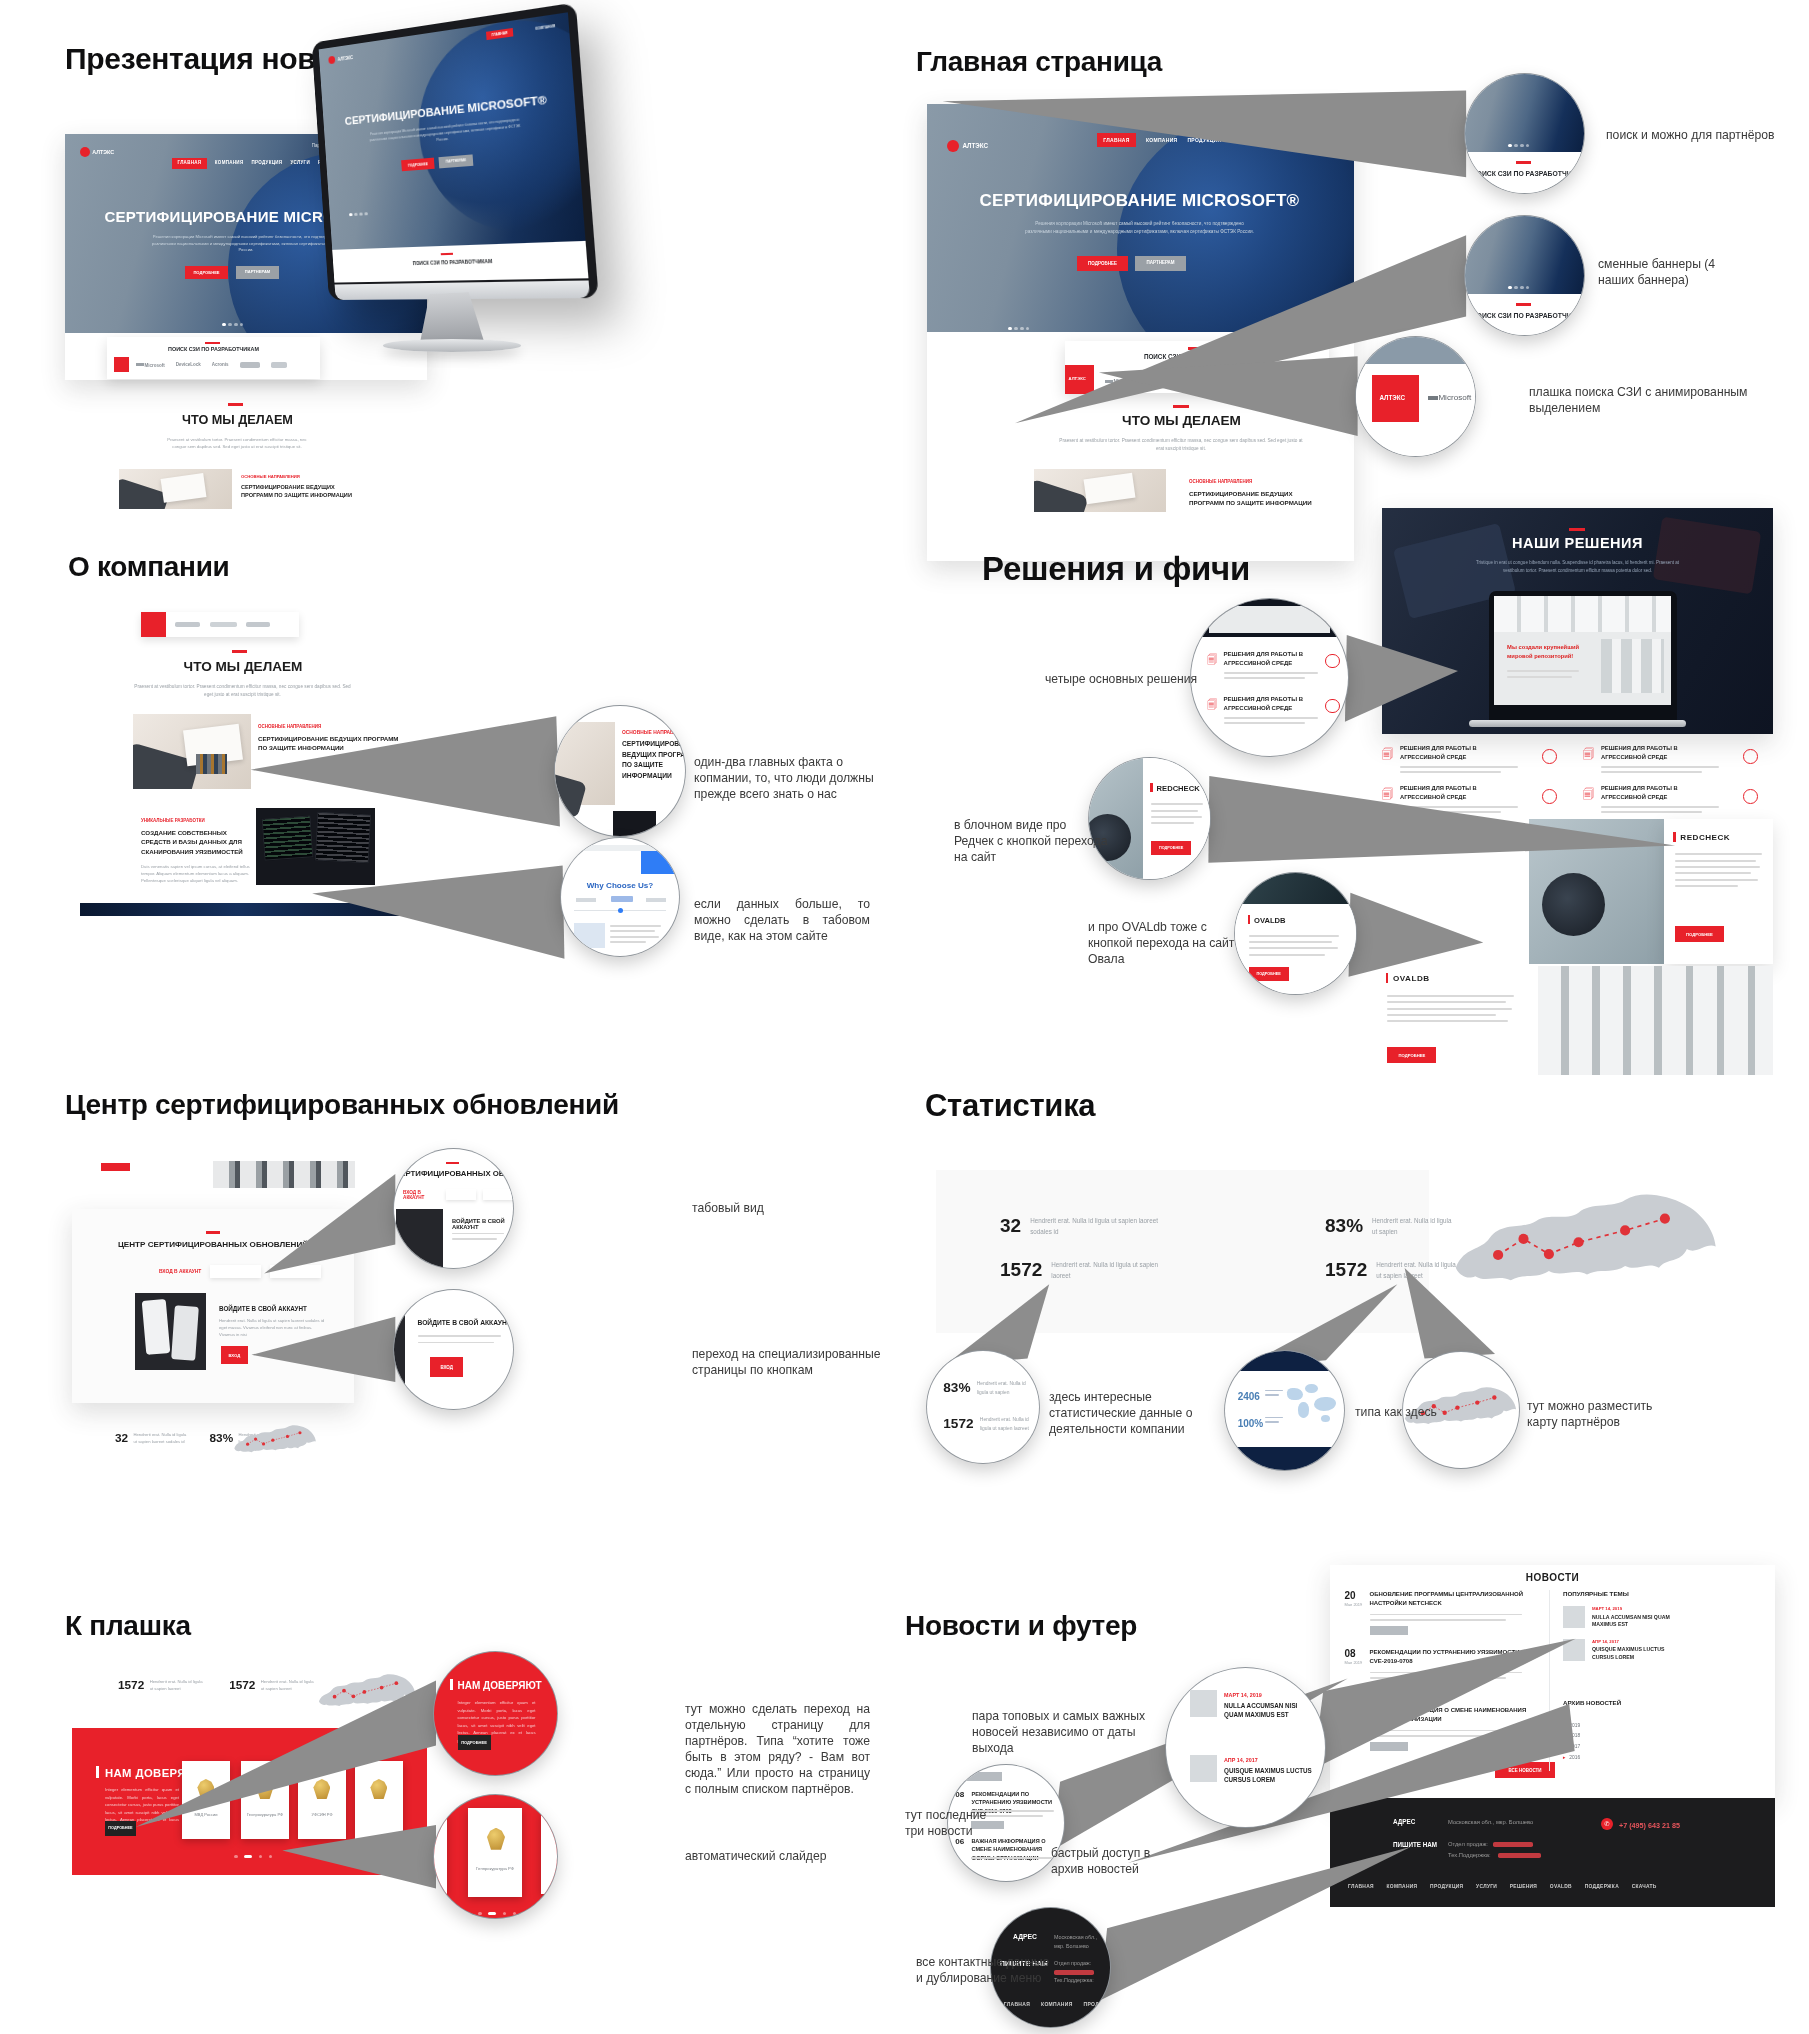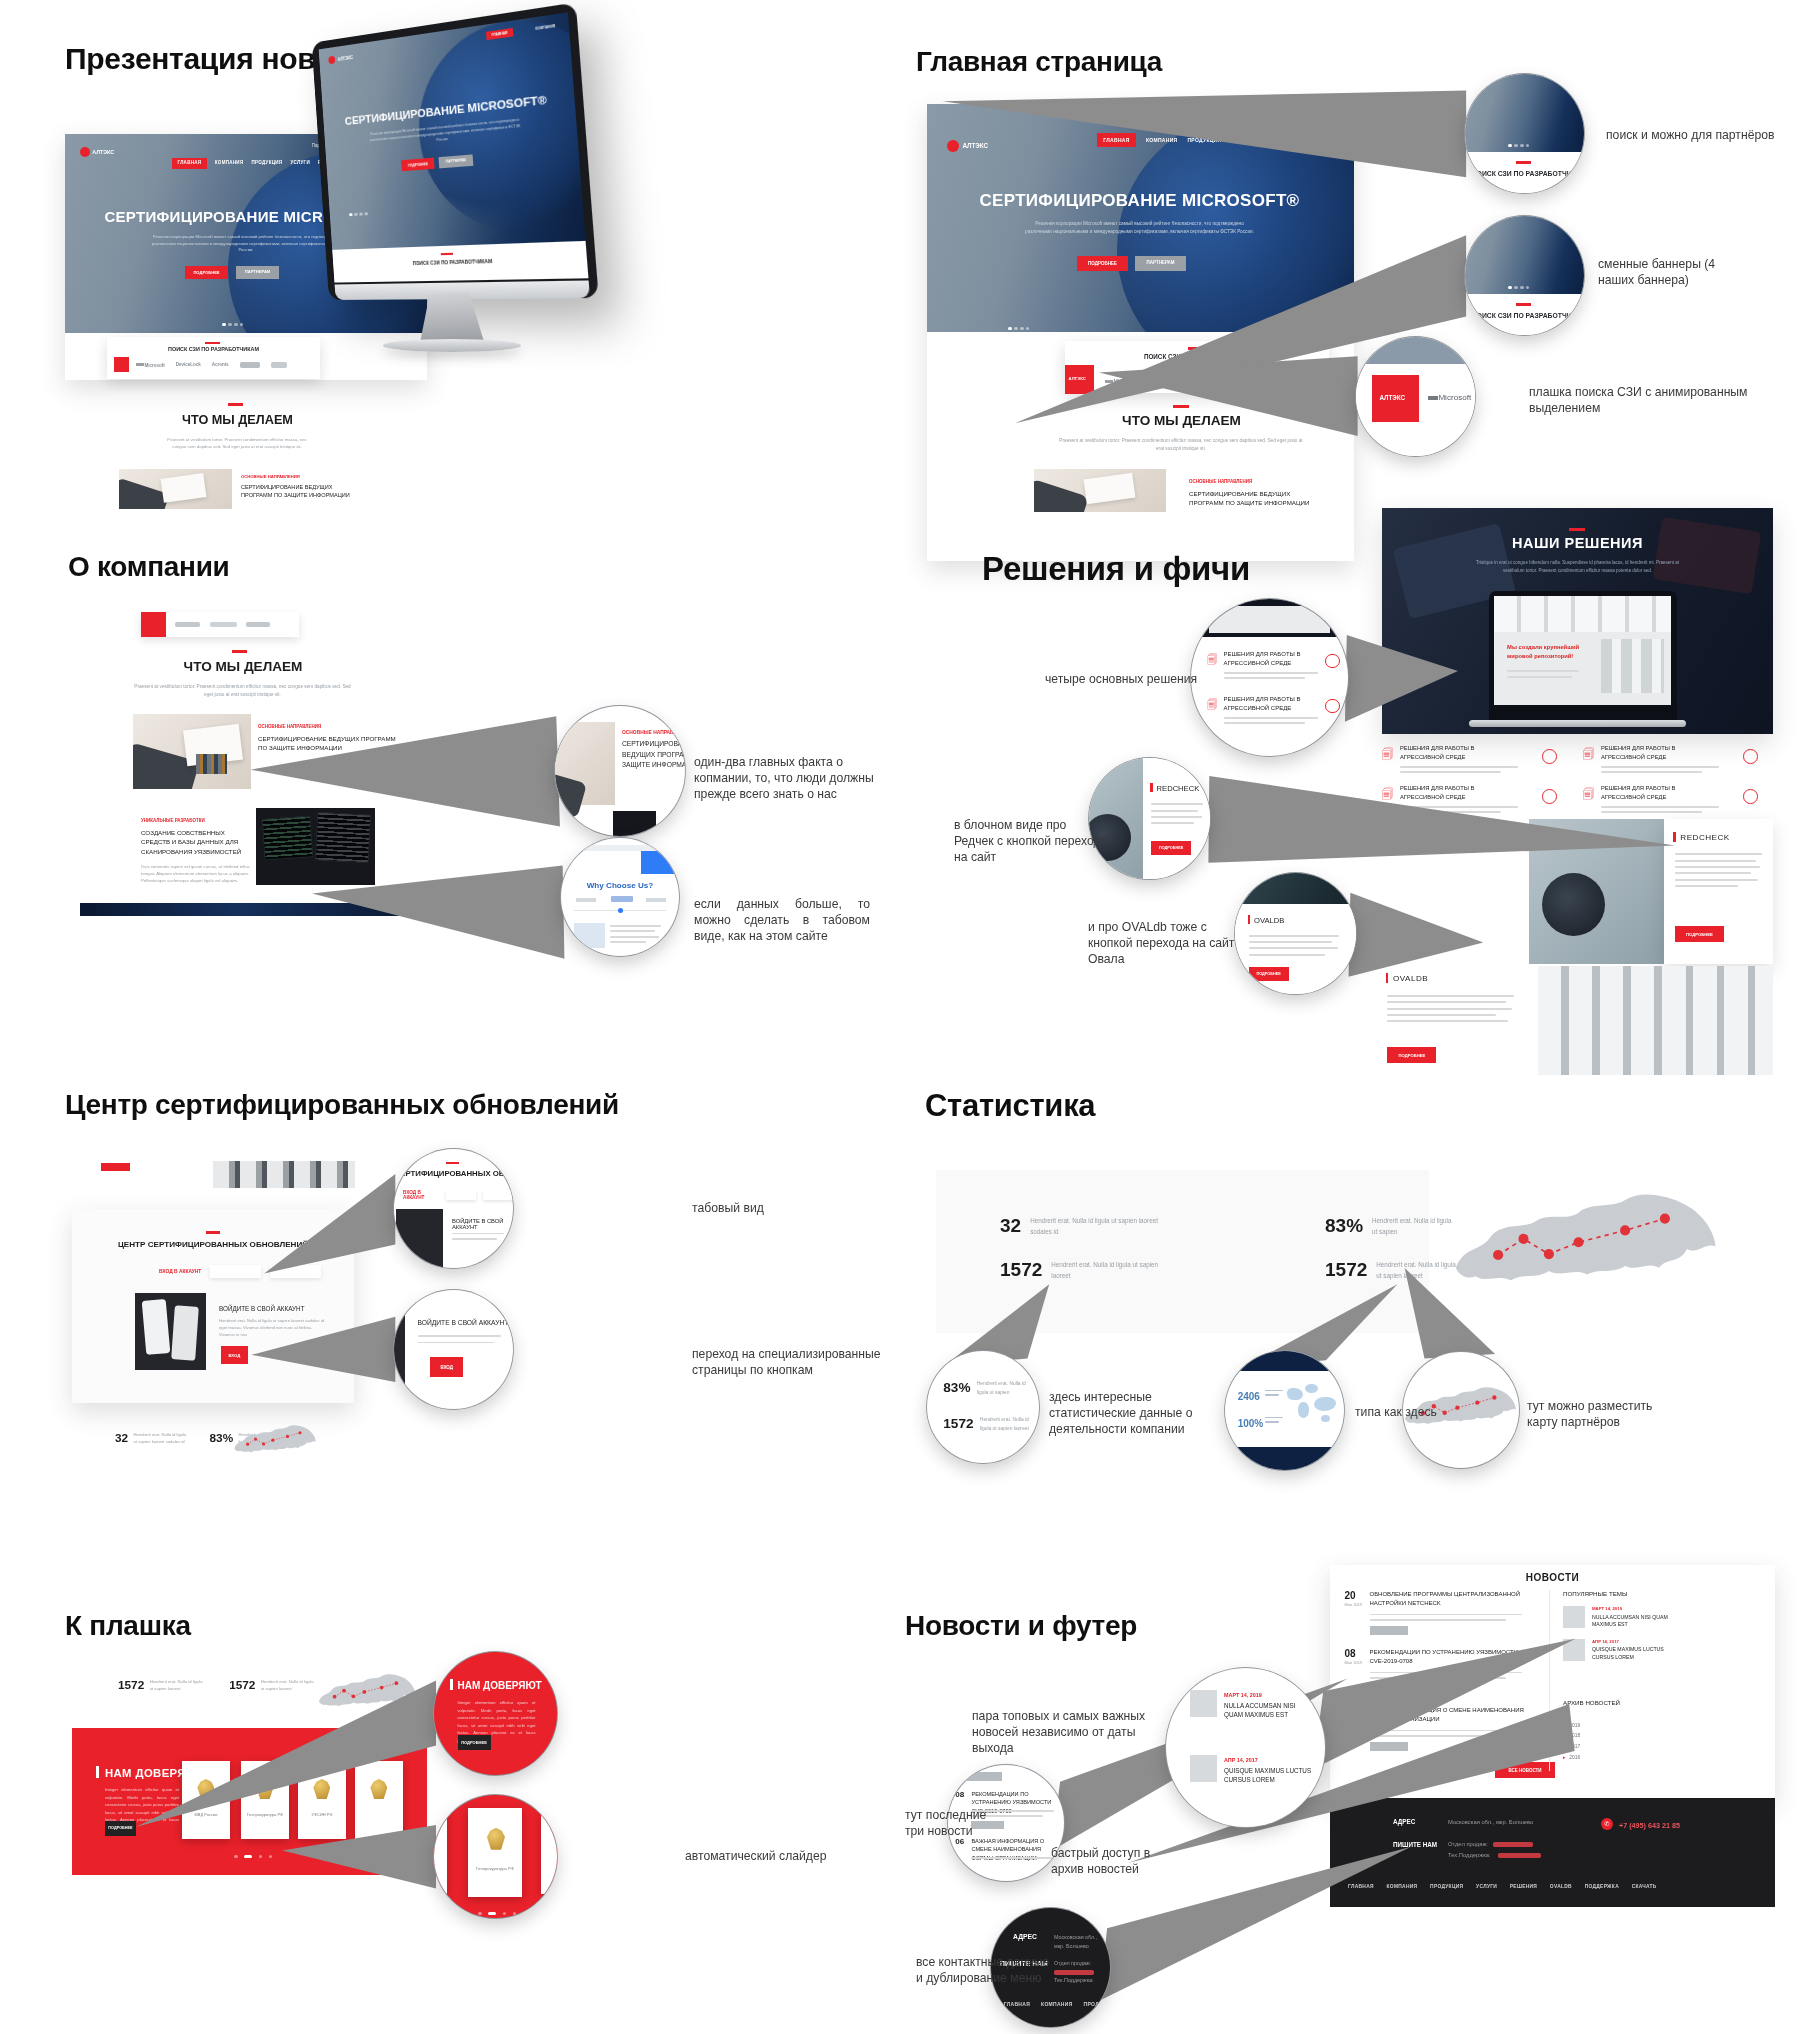--- a/index.html
+++ b/index.html
@@ -17,21 +17,21 @@
         background:linear-gradient(105deg,#8a9aa8 0%,#7e8f9f 25%,#4e6886 52%,#15305a 78%,#0b1f40 100%);}
   .heroglobe{position:absolute;border-radius:50%;
         background:radial-gradient(circle at 35% 35%,#2d5fa8 0%,#17386b 55%,rgba(13,35,66,0) 72%);opacity:.85;}
   .mag{position:absolute;border-radius:50%;overflow:hidden;background:#fff;z-index:10;
        box-shadow:0 0 0 0.9px #8f959b,0 7.2px 18px rgba(0,0,0,.2);}
   .dash{position:absolute;width:18px;height:2.7px;background:var(--accent);}
   .nav-i{font:700 4.5px/1 "Liberation Sans",sans-serif;color:#fff;letter-spacing:0.3px;}
   .ln{position:absolute;height:1.8px;background:#d9d9d9;border-radius:0.9px;}
   .lnn{position:absolute;height:1.8px;background:#8fa2bb;border-radius:0.9px;opacity:.65;}
   .rl{color:var(--accent);font-weight:700;}
-  .bt{color:#1d1d1d;font-weight:400;}
+  .bt{color:#1d1d1d;font-weight:700;}
   .glabel{font:700 4.5px/1 "Liberation Sans",sans-serif;color:#878d93;}
   .dot{display:inline-block;width:3.2px;height:3.2px;border-radius:50%;background:rgba(255,255,255,.5);margin:0 1.4px;vertical-align:middle;}
   .dot.on{background:#fff;}
   .rbtn{background:var(--accent);color:#fff;font-weight:700;display:flex;align-items:center;justify-content:center;}
   .card{position:absolute;background:#fff;box-shadow:0 2.7px 8.1px rgba(0,0,0,.25);}
   .emb{position:absolute;background:radial-gradient(circle at 40% 30%,#edcc6d,#b9882c);
        clip-path:polygon(50% 0,82% 14%,100% 42%,78% 100%,22% 100%,0 42%,18% 14%);}
   .msq{display:inline-block;width:3.6px;height:3.6px;background:#9aa0a6;margin-right:0.7px;}
   svg.beams{position:absolute;left:0;top:0;z-index:5;pointer-events:none;}
 </style>
@@ -678,20 +678,21 @@
       <span class="dot" style="background:rgba(255,255,255,.45)"></span>
     </div>
   </div>
 
   <div class="mag" style="left:434px;top:1652px;width:123px;height:123px;background:var(--accent)">
     <div class="abs" style="left:16.3px;top:27px;width:2.7px;height:11px;background:#fff"></div>
     <div class="abs" style="left:23.5px;top:28px;font:700 10px 'Liberation Sans',sans-serif;color:#fff">НАМ ДОВЕРЯЮТ</div>
     <div class="abs" style="left:23.5px;top:47px;width:78px;font:400 4.2px/1.8 'Liberation Sans',sans-serif;color:#f6c9cb;text-align:justify">Integer elementum efficitur quam et vulputate. Morbi porta, lacus eget consectetur cursus, justo purus porttitor lacus, sit amet suscipit nibh velit eget lectus. Aenean placerat ex et lacus pretium</div>
     <div class="abs" style="left:23.5px;top:83px;width:33px;height:15.4px;background:#222;color:#fff;font:700 4px/15.4px 'Liberation Sans',sans-serif;text-align:center">ПОДРОБНЕЕ</div>
   </div>
+  <div class="ann" style="left:685px;top:1701px;width:185px;text-align:justify">тут можно сделать переход на отдельную страницу для партнёров. Типа “хотите тоже быть в этом ряду? - Вам вот сюда.” Или просто на страницу с полным списком партнёров.</div>
 
   <div class="mag" style="left:434px;top:1795px;width:123px;height:123px;background:var(--accent)">
     <div class="card" style="left:-23.5px;top:16.3px;width:36px;height:83px"></div>
     <div class="card" style="left:34px;top:12.7px;width:54px;height:89px">
       <span class="emb" style="left:19px;top:20px;width:18px;height:22px"></span>
       <div class="abs" style="left:0;top:58px;width:54px;text-align:center;font:400 4.2px 'Liberation Sans',sans-serif;color:#7b8187">Генпрокуратура РФ</div>
     </div>
     <div class="card" style="left:107px;top:16.3px;width:36px;height:83px"></div>
     <div class="abs" style="left:43px;top:109px">
       <span class="dot" style="background:rgba(255,255,255,.45)"></span>

